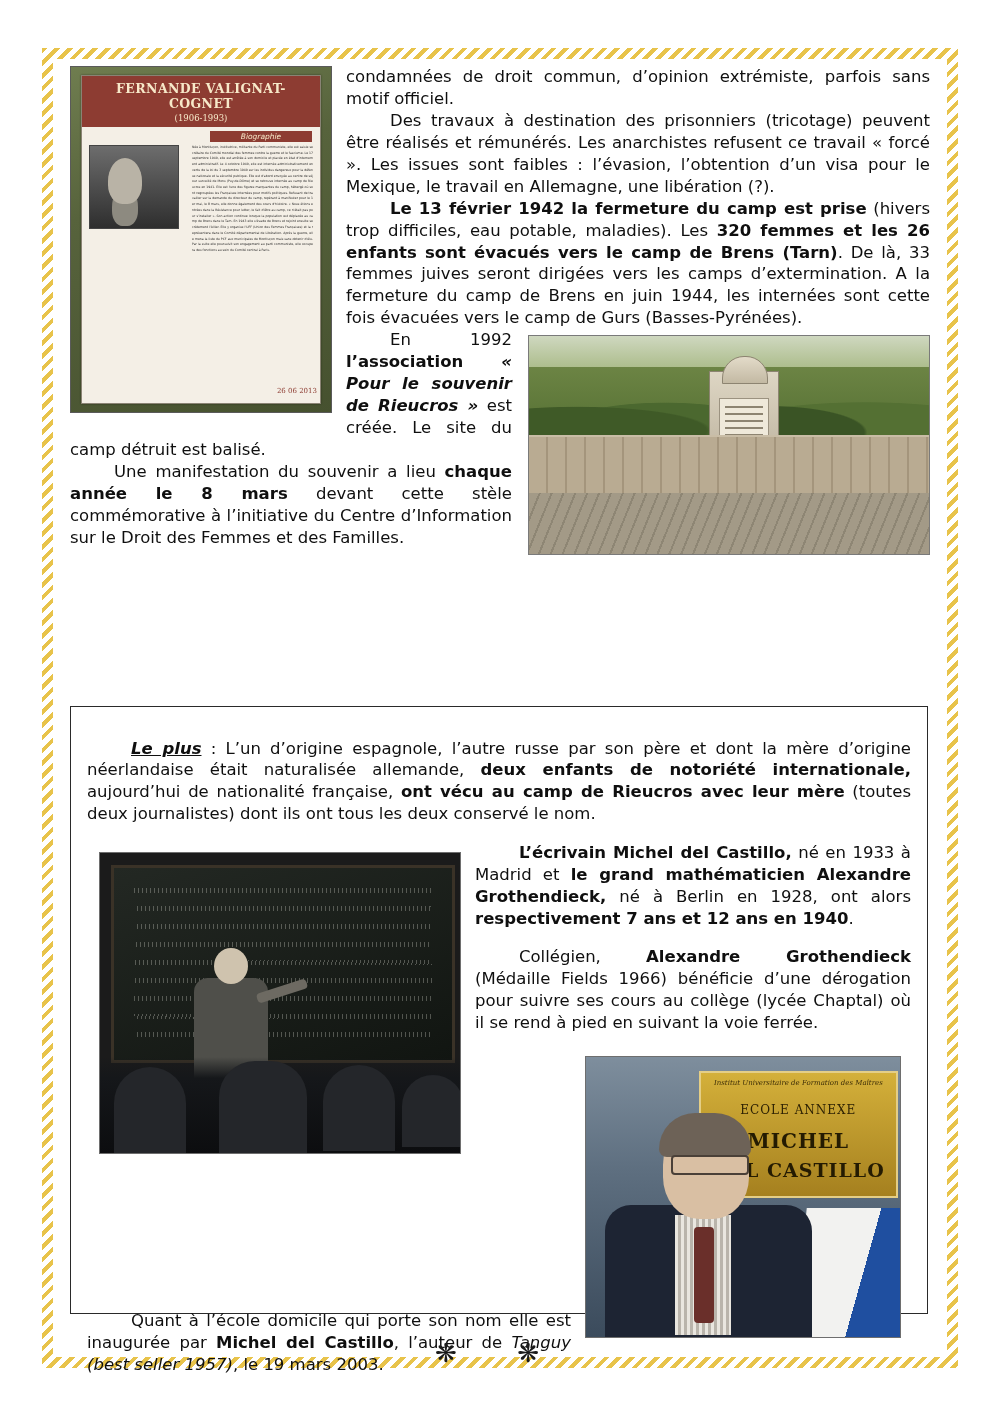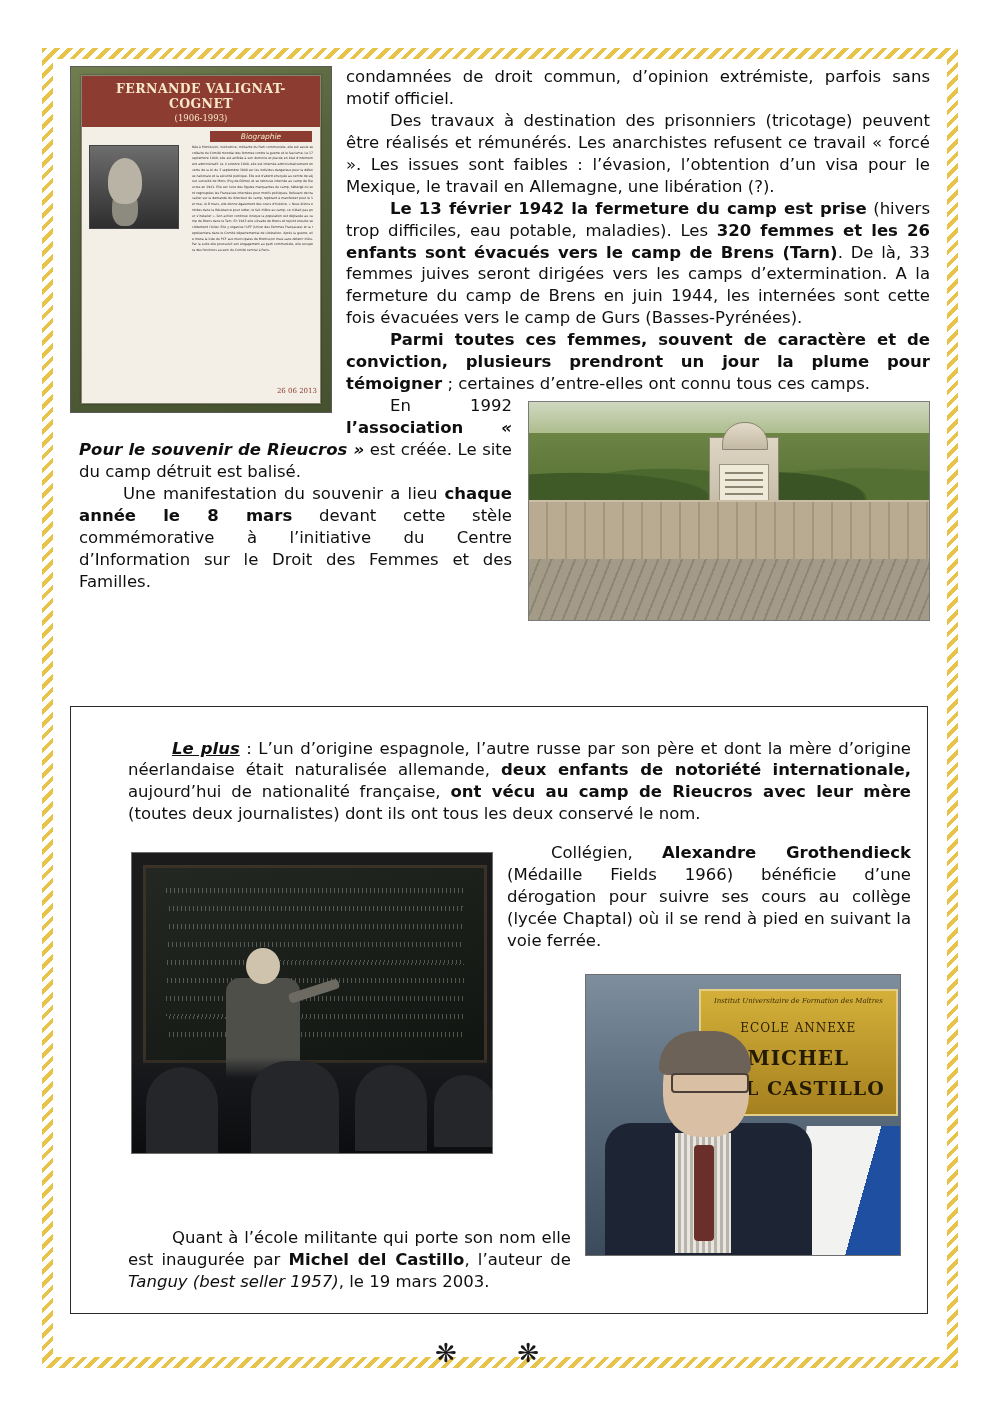--- a/index.html
+++ b/index.html
@@ -46,21 +46,20 @@
     height: 1285px;
   }
 
   
   .txt {
     font-size: 16.5px;
     line-height: 1.33;
     color: #0f0f0f;
     text-align: justify;
     hyphens: none;
-    margin-left: 9px;
   }
   .txt p { margin: 0 0 0 0; }
   .indent { text-indent: 44px; }
   b, .b { font-weight: bold; }
   i, .i { font-style: italic; }
 
   
   .top-block { position: relative; }
 
   .poster {
@@ -211,21 +210,20 @@
   
   .box {
     position: absolute;
     left: 0;
     top: 640px;
     width: 858px;
     height: 608px;
     border: 1px solid #2a2a2a;
     box-sizing: border-box;
     background: #fff;
-    padding-left: 32px;
   }
   .box-inner { padding: 14px 16px 10px 16px; }
 
   
   .classroom {
     float: left;
     width: 360px;
     height: 300px;
     margin: 10px 14px 8px 12px;
     border: 1px solid #6e6e6e;
@@ -387,21 +385,20 @@
         <div class="ph"></div>
         <div class="bars">Née à Montluçon, institutrice, militante du Parti communiste, elle est saisie secrétaire du Comité mondial des femmes contre la guerre et le fascisme. Le 17 septembre 1940, elle est arrêtée à son domicile et placée en état d'internement administratif. Le 4 octobre 1940, elle est internée administrativement en vertu de la loi du 3 septembre 1940 sur les individus dangereux pour la défense nationale et la sécurité publique. Elle est d'abord envoyée au centre de séjour surveillé de Mons (Puy-de-Dôme) et se retrouve internée au camp de Rieucros en 1941. Elle est l'une des figures marquantes du camp, hébergé où sont regroupées les Françaises internées pour motifs politiques. Refusant de travailler sur la demande du directeur du camp, repérant à manifester pour le 1er mai, le 8 mars, elle donne également des cours d'histoire. « Nous étions entrées dans la Résistance pour lutter, le fait d'être au camp, ce n'était pas pour s'installer ». Son action continue lorsque la population est déplacée au camp de Brens dans le Tarn. En 1943 elle s'évade de Brens et rejoint ensuite secrètement l'Allier. Elle y organise l'UFF (Union des Femmes Françaises) et la représentera dans le Comité départemental de Libération. Après la guerre, elle mena la liste du PCF aux municipales de Montluçon mais sans obtenir d'élu. Par la suite elle poursuivit son engagement au parti communiste, elle occupera des fonctions au sein du Comité central à Paris.</div>
         <div class="date">26 06 2013</div>
       </div>
     </div>
 
     <div class="txt">
       <p>condamnées de droit commun, d’opinion extrémiste, parfois sans motif officiel.</p>
       <p class="indent">Des travaux à destination des prisonniers (tricotage) peuvent être réalisés et rémunérés. Les anarchistes refusent ce travail « forcé ». Les issues sont faibles : l’évasion, l’obtention d’un visa pour le Mexique, le travail en Allemagne, une libération (?).</p>
       <p class="indent"><b>Le 13 février 1942 la fermeture du camp est prise</b><span> (hivers trop difficiles, eau potable, maladies). Les </span><b>320 femmes et les 26 enfants sont évacués vers le camp de Brens (Tarn)</b><span>. De là, 33 femmes juives seront dirigées vers les camps d’extermination. A la fermeture du camp de Brens en juin 1944, les internées sont cette fois évacuées vers le camp de Gurs (Basses-Pyrénées).</span></p>
-      <p class="indent"><b>Parmi toutes ces femmes, souvent de caractère et de conviction, plusieurs prendront un jour la plume pour témoigner</b><span> ; certaines d’entre-elles ont connu tous ces camps.</span></p>
     </div>
 
     <div class="stele">
       <div class="sky"></div>
       <div class="trees"></div>
       <div class="grass"></div>
       <div class="monument">
         <div class="plaque"></div>
       </div>
       <div class="wall"></div>
@@ -426,20 +423,21 @@
           <div class="chalk"></div>
         </div>
         <div class="teacher"></div>
         <div class="heads"></div>
         <div class="head h1"></div>
         <div class="head h2"></div>
         <div class="head h3"></div>
         <div class="head h4"></div>
       </div>
 
+      <p class="txt indent"><b>L’écrivain Michel del Castillo,</b><span> né en 1933 à Madrid et </span><b>le grand mathématicien Alexandre Grothendieck,</b><span> né à Berlin en 1928, ont alors </span><b>respectivement 7 ans et 12 ans en 1940</b><span>.</span></p>
 
       <p class="txt indent"><span>Collégien, </span><b>Alexandre Grothendieck</b><span> (Médaille Fields 1966) bénéficie d’une dérogation pour suivre ses cours au collège (lycée Chaptal) où il se rend à pied en suivant la voie ferrée.</span></p>
 
       <div class="portrait">
         <div class="wallbg"></div>
         <div class="sign">
           <div class="l1">Institut Universitaire de Formation des Maîtres</div>
           <div class="l2">ECOLE ANNEXE</div>
           <div class="l3">MICHEL</div>
           <div class="l4">DEL CASTILLO</div>
@@ -448,21 +446,21 @@
         <div class="man">
           <div class="body"></div>
           <div class="shirt"></div>
           <div class="tie"></div>
           <div class="head"></div>
           <div class="hair"></div>
           <div class="glass"></div>
         </div>
       </div>
 
-      <p class="txt indent" style="margin-top:276px"><span>Quant à l’école militante qui porte son nom elle est inaugurée par </span><b>Michel del Castillo</b><span>, l’auteur de </span><i>Tanguy (best seller 1957)</i><span>, le 19 mars 2003.</span></p>
+      <p class="txt indent" style="margin-top:276px"><span>Quant à l’école domicile qui porte son nom elle est inaugurée par </span><b>Michel del Castillo</b><span>, l’auteur de </span><i>Tanguy (best seller 1957)</i><span>, le 19 mars 2003.</span></p>
 
       <div class="clear"></div>
     </div>
   </div>
 
   <div class="ornament">❋ ❋</div>
 
 </div>
 
 </body></html>

